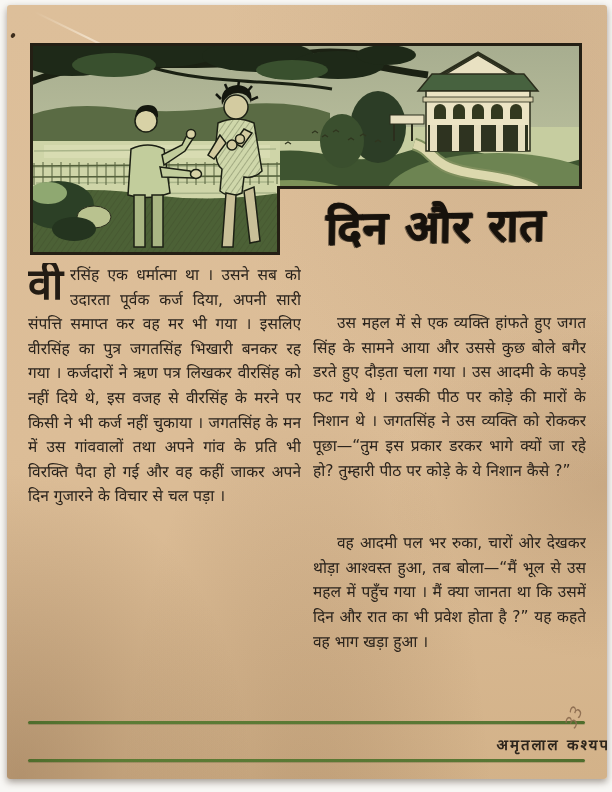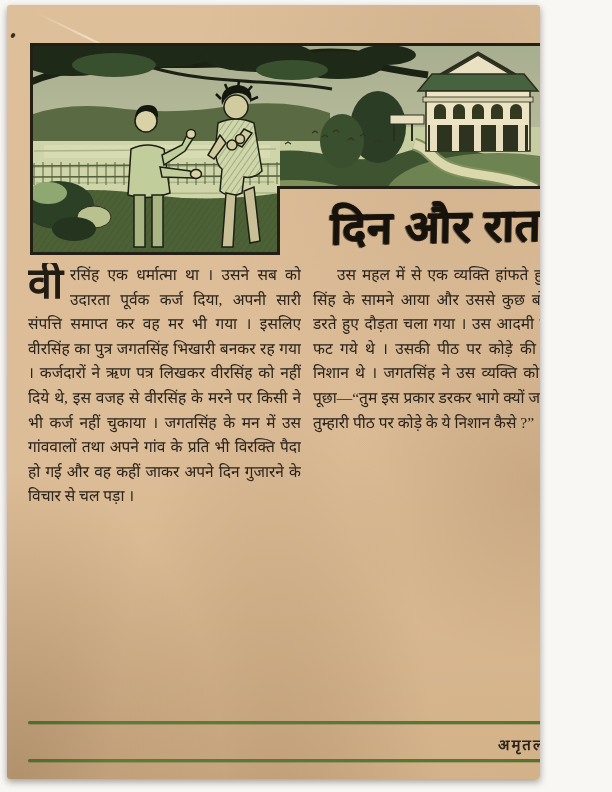--- a/index.html
+++ b/index.html
@@ -3,31 +3,30 @@
 <meta charset="utf-8">
 <style>
   html,body{margin:0;padding:0;}
   body{
     width:612px;height:792px;position:relative;overflow:hidden;
     background:#f8f7f4;
     font-family:"DejaVu Sans","Liberation Sans",sans-serif;
   }
   
   .page{
-    position:absolute;left:7px;top:5px;width:533px;height:774px;
+    position:absolute;left:7px;top:5px;width:600px;height:774px;
     background:
       radial-gradient(ellipse at 88% 10%, rgba(125,92,60,0.12), transparent 42%),
       radial-gradient(ellipse at 2% 100%, rgba(88,58,32,0.28), transparent 28%),
       radial-gradient(ellipse at 100% 62%, rgba(118,84,52,0.18), transparent 26%),
       radial-gradient(ellipse at 50% 118%, rgba(95,64,36,0.20), transparent 45%),
       linear-gradient(176deg,#ddbf9a 0%,#dcbd97 55%,#d3b289 100%);
     box-shadow:0 3px 7px rgba(60,45,30,0.45);
     border-radius:3px;
     overflow:hidden;
-    font-family:Liberation Serif, serif;
   }
   .crease{
     position:absolute;left:28px;top:6px;width:120px;height:2px;
     background:linear-gradient(90deg,transparent,rgba(255,248,235,0.55),transparent);
     transform:rotate(26deg);transform-origin:left top;
   }
   .speck{
     position:absolute;left:4px;top:28px;width:4px;height:5px;border-radius:50%;
     background:#3c2d1d;transform:rotate(40deg);
   }
@@ -49,21 +48,21 @@
   .columns{
     position:absolute;left:21px;top:258px;width:558px;height:452px;
     display:flex;gap:12px;
   }
   .col{
     width:273px;height:452px;overflow:hidden;
     color:#2a231c;font-size:15.5px;line-height:24.6px;
     text-align:justify;
   }
   .col p{margin:0;}
-  .col p.indent{text-indent:24px;}
+  .col p.indent{text-indent:24px;margin-top:48px;}
   .dropcap{
     float:left;font-size:43px;line-height:36px;font-weight:bold;
     padding:3px 7px 0 0;color:#231c14;
   }
   
   .rule{
     position:absolute;left:21px;width:557px;height:3px;border-radius:2px;
     background:linear-gradient(90deg,#4f6d2c,#5d7c35 15%,#587634 85%,#4f6d2c);
     box-shadow:0 1px 0 rgba(60,80,30,0.25);
   }
@@ -248,20 +247,21 @@
   </figure>
 
   <div class="story-title">दिन और रात</div>
 
   <div class="columns">
     <div class="col">
       <p><span class="dropcap">वी</span><span>रसिंह एक धर्मात्मा था । उसने सब को उदारता पूर्वक कर्ज दिया, अपनी सारी संपत्ति समाप्त कर वह मर भी गया । इसलिए वीरसिंह का पुत्र जगतसिंह भिखारी बनकर रह गया । कर्जदारों ने ऋण पत्र लिखकर वीरसिंह को नहीं दिये थे, इस वजह से वीरसिंह के मरने पर किसी ने भी कर्ज नहीं चुकाया । जगतसिंह के मन में उस गांववालों तथा अपने गांव के प्रति भी विरक्ति पैदा हो गई और वह कहीं जाकर अपने दिन गुजारने के विचार से चल पड़ा ।</span></p>
     </div>
     <div class="col">
       <p class="indent">उस महल में से एक व्यक्ति हांफते हुए जगत सिंह के सामने आया और उससे कुछ बोले बगैर डरते हुए दौड़ता चला गया । उस आदमी के कपड़े फट गये थे । उसकी पीठ पर कोड़े की मारों के निशान थे । जगतसिंह ने उस व्यक्ति को रोककर पूछा—“तुम इस प्रकार डरकर भागे क्यों जा रहे हो? तुम्हारी पीठ पर कोड़े के ये निशान कैसे ?”</p>
+      <p class="indent">वह आदमी पल भर रुका, चारों ओर देखकर थोड़ा आश्वस्त हुआ, तब बोला—“मैं भूल से उस महल में पहुँच गया । मैं क्या जानता था कि उसमें दिन और रात का भी प्रवेश होता है ?” यह कहते वह भाग खड़ा हुआ ।</p>
     </div>
   </div>
 
   <div class="rule rule-top"></div>
   <div class="author">अमृतलाल कश्यप</div>
   <div class="rule rule-bottom"></div>
   <div class="pagenum">33</div>
 
 </div>
 

